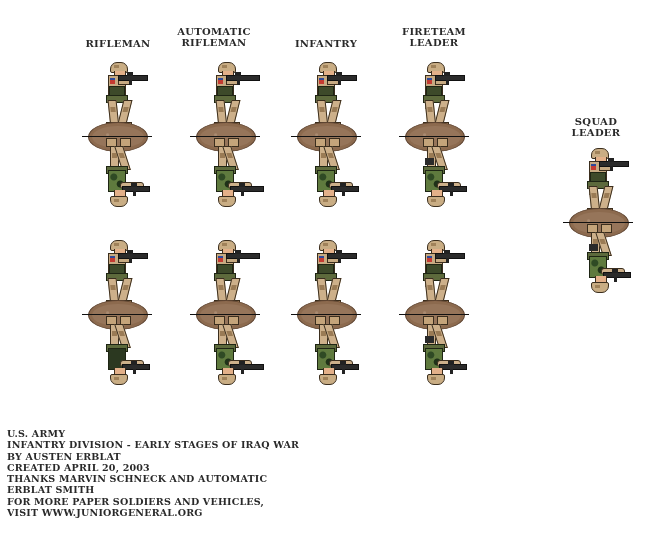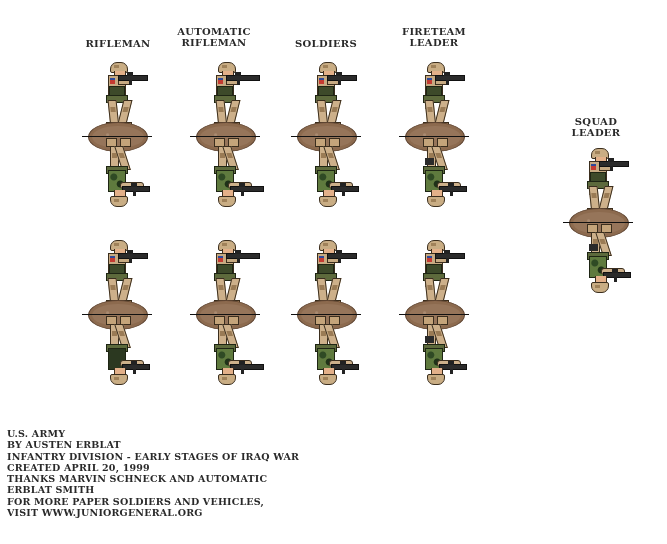--- a/index.html
+++ b/index.html
@@ -39,21 +39,21 @@
   .legband{left:20px;width:9px;height:7px;background:#2a2a2a;}
   .text-block{position:absolute;left:7px;top:428px;font-family:"DejaVu Serif",serif;font-weight:bold;font-size:9.5px;line-height:11.3px;color:#2a2a2a;letter-spacing:0.2px;}
   .text-block div{white-space:nowrap;}
 </style>
 </head>
 <body>
 
 <div class="label" style="left:118px;top:38px;">RIFLEMAN</div>
 <div class="label" style="left:214px;top:26px;">AUTOMATIC
 RIFLEMAN</div>
-<div class="label" style="left:326px;top:38px;">SOLDIERS</div>
+<div class="label" style="left:326px;top:38px;">INFANTRY</div>
 <div class="label" style="left:434px;top:26px;">FIRETEAM
 LEADER</div>
 <div class="label" style="left:596px;top:116px;">SQUAD
 LEADER</div>
 
 <div id="figures">
     <div class="fig" style="left:88px;top:62px;height:150px;">
       <div class="part helmet" style="top:0px;"></div>
       <div class="part face" style="top:9px;"></div>
       <div class="part torso" style="top:13px;"></div>
@@ -281,20 +281,20 @@
       <div class="part camo" style="top:108px;"></div>
       <div class="part tan" style="left:32px;top:120px;width:22px;height:5px;border-radius:3px;"></div>
       <div class="part rifle" style="left:34px;top:124px;width:26px;"></div>
       <div class="part face" style="top:128px;"></div>
       <div class="part helmet" style="top:134px;border-radius:2px 2px 7px 7px;"></div>
     </div>
   </div>
 
 <div class="text-block">
   <div>U.S. ARMY</div>
+  <div>INFANTRY DIVISION - EARLY STAGES OF IRAQ WAR</div>
   <div>BY AUSTEN ERBLAT</div>
-  <div>INFANTRY DIVISION - EARLY STAGES OF IRAQ WAR</div>
-  <div>CREATED APRIL 20, 1999</div>
+  <div>CREATED APRIL 20, 2003</div>
   <div>THANKS MARVIN SCHNECK AND AUTOMATIC</div>
   <div>ERBLAT SMITH</div>
   <div>FOR MORE PAPER SOLDIERS AND VEHICLES,</div>
   <div> VISIT WWW.JUNIORGENERAL.ORG</div>
 </div>
 
 </body></html>

